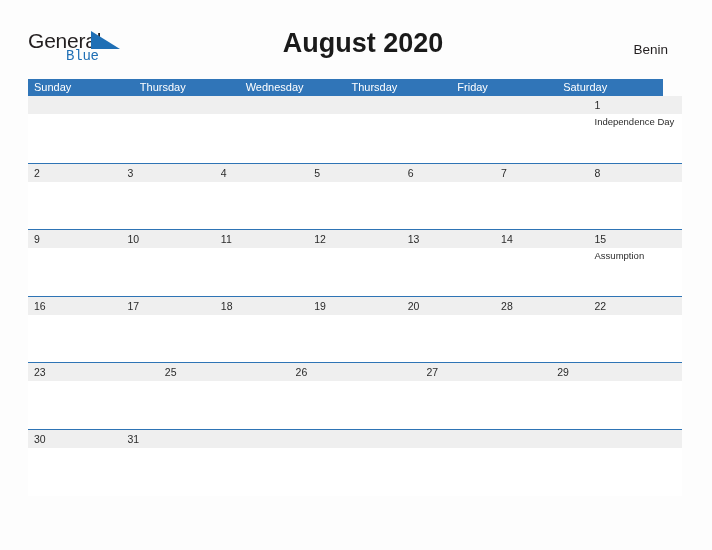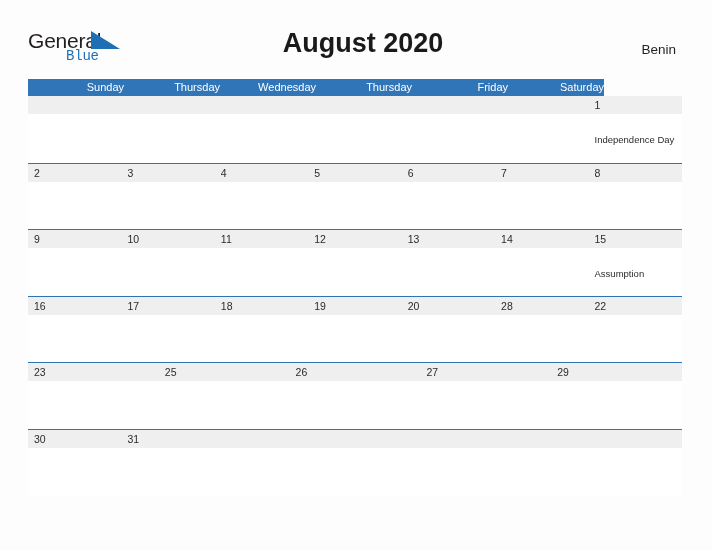--- a/index.html
+++ b/index.html
@@ -78,42 +78,41 @@
     font-size: 27px;
     color: #1a1a1a;
     font-weight: bold;
     letter-spacing: 0px;
     font-family: "Liberation Sans", sans-serif;
     white-space: nowrap;
   }
 
   .cal-locale {
     position: absolute;
-    right: 8px;
+    right: 16px;
     top: 14px;
     font-size: 13.5px;
     color: #231f20;
     text-align: right;
     white-space: nowrap;
   }
 
   
   .calendar {
     position: absolute;
     left: 28px;
     top: 79px;
     width: 654px;
   }
 
   .dow-row {
     display: flex;
-    width: 576px;
+    width: 635px;
     height: 17px;
     background: #3075b8;
-    text-align: right;
   }
   .dow {
     flex: 1 1 0;
     font-size: 11px;
     color: #ffffff;
     line-height: 17px;
     padding-left: 6px;
     box-sizing: border-box;
     white-space: nowrap;
     overflow: hidden;
@@ -160,21 +159,21 @@
     z-index: 2;
   }
   .day .holiday {
     position: absolute;
     left: 6px;
     top: 18px;
     right: 3px;
     font-size: 9.5px;
     line-height: 12px;
     color: #2b2b2b;
-    padding-top: 20px;
+    padding-top: 2px;
     z-index: 2;
   }
 </style>
 </head>
 <body>
 
 <div class="page">
 
   <div class="topbar">
 

